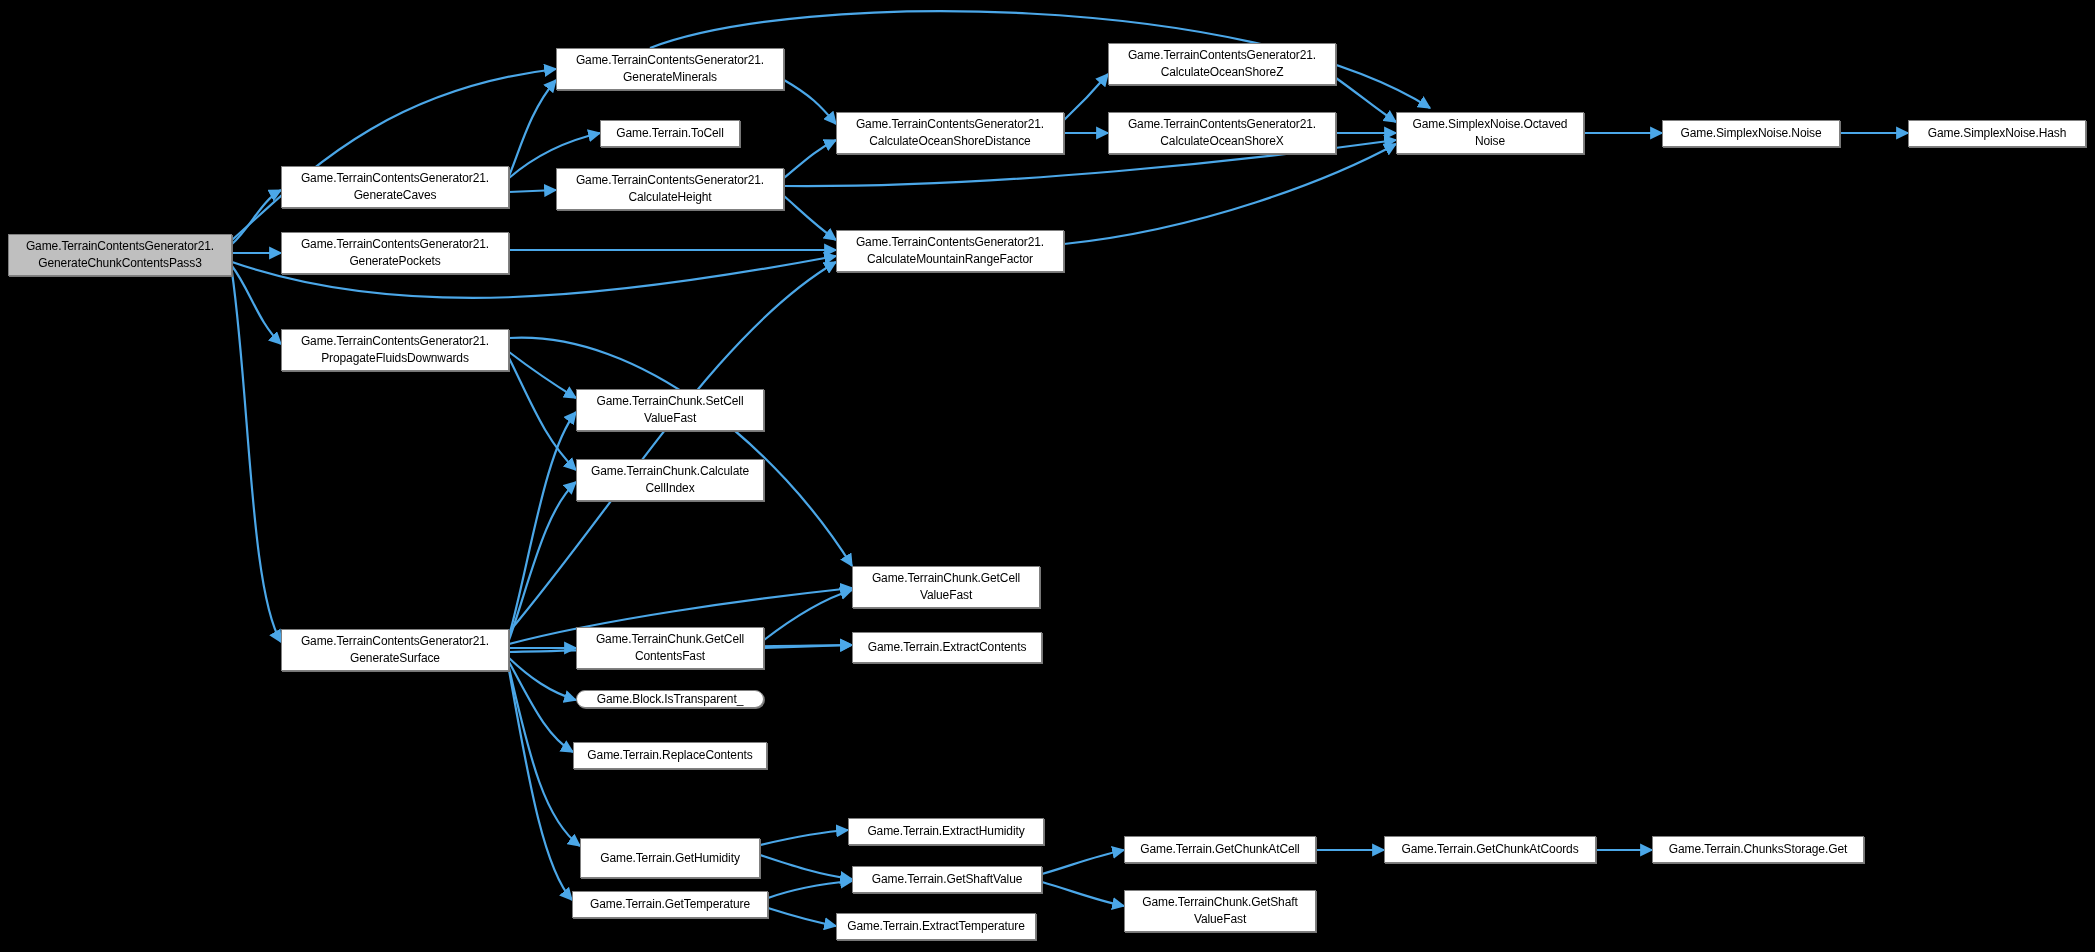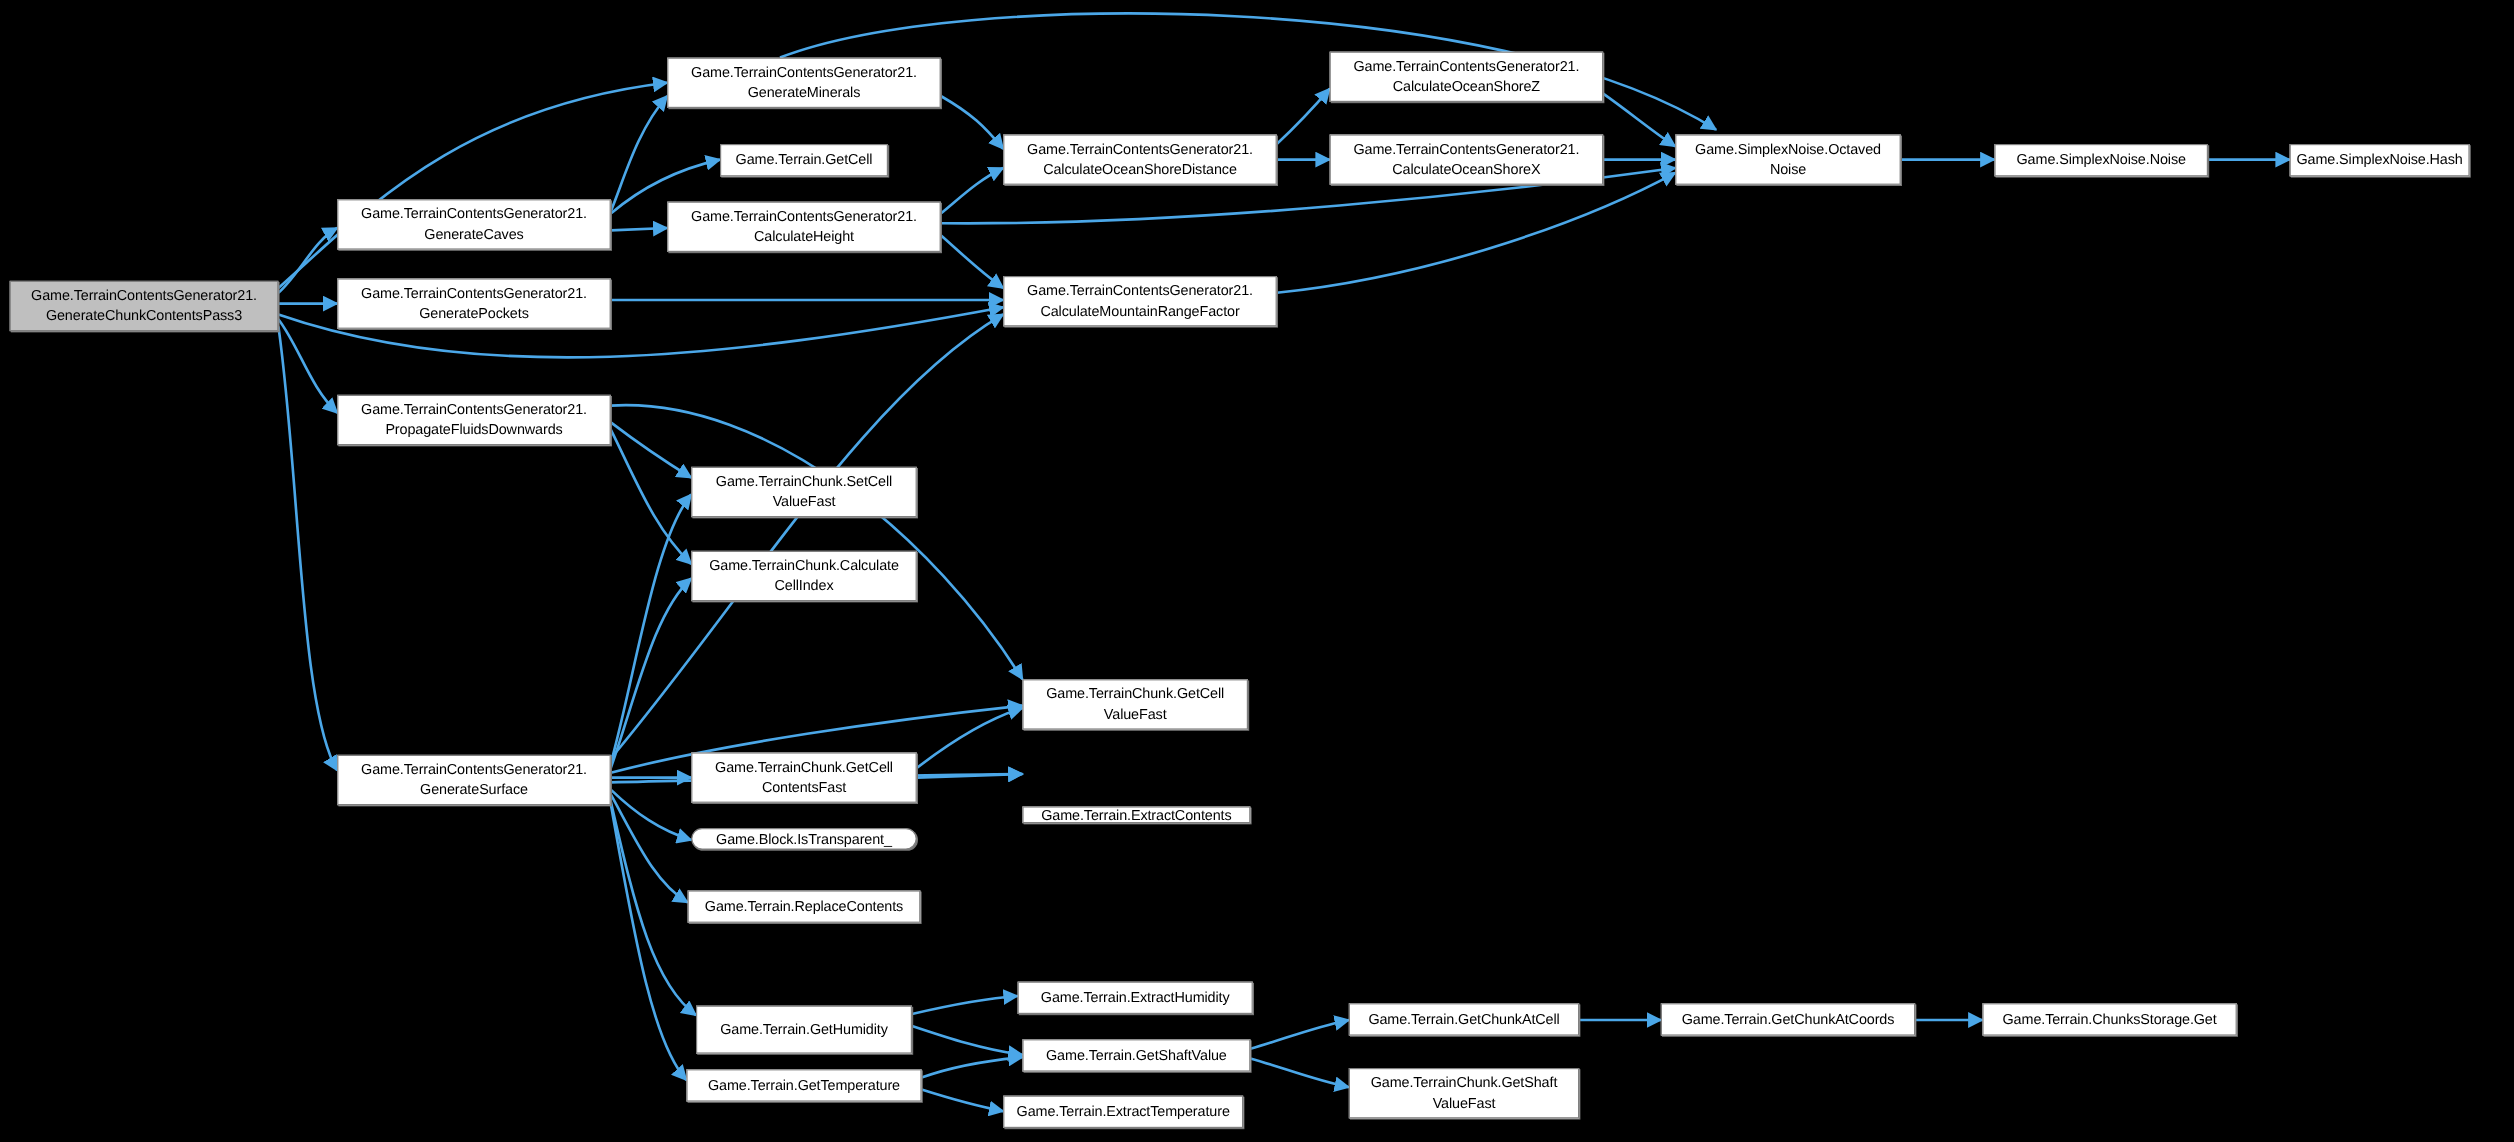--- a/index.html
+++ b/index.html
@@ -111,21 +111,21 @@
   <div id="node-layer">
       <div class="node root" style="left: 8px; top: 234px; width: 224px; height: 42px;">
         <span class="node-label">Game.TerrainContentsGenerator21.
 GenerateChunkContentsPass3</span>
       </div>
       <div class="node" style="left: 556px; top: 48px; width: 228px; height: 42px;">
         <span class="node-label">Game.TerrainContentsGenerator21.
 GenerateMinerals</span>
       </div>
       <div class="node" style="left: 600px; top: 120px; width: 140px; height: 27px;">
-        <span class="node-label">Game.Terrain.GetCell</span>
+        <span class="node-label">Game.Terrain.ToCell</span>
       </div>
       <div class="node" style="left: 281px; top: 166px; width: 228px; height: 42px;">
         <span class="node-label">Game.TerrainContentsGenerator21.
 GenerateCaves</span>
       </div>
       <div class="node" style="left: 556px; top: 168px; width: 228px; height: 42px;">
         <span class="node-label">Game.TerrainContentsGenerator21.
 CalculateHeight</span>
       </div>
       <div class="node" style="left: 281px; top: 232px; width: 228px; height: 42px;">
@@ -144,21 +144,21 @@
         <span class="node-label">Game.TerrainContentsGenerator21.
 CalculateOceanShoreX</span>
       </div>
       <div class="node" style="left: 1396px; top: 112px; width: 188px; height: 42px;">
         <span class="node-label">Game.SimplexNoise.Octaved
 Noise</span>
       </div>
       <div class="node" style="left: 1662px; top: 120px; width: 178px; height: 27px;">
         <span class="node-label">Game.SimplexNoise.Noise</span>
       </div>
-      <div class="node" style="left: 1908px; top: 120px; width: 150px; height: 27px;">
+      <div class="node" style="left: 1908px; top: 120px; width: 178px; height: 27px;">
         <span class="node-label">Game.SimplexNoise.Hash</span>
       </div>
       <div class="node" style="left: 836px; top: 230px; width: 228px; height: 42px;">
         <span class="node-label">Game.TerrainContentsGenerator21.
 CalculateMountainRangeFactor</span>
       </div>
       <div class="node" style="left: 281px; top: 329px; width: 228px; height: 42px;">
         <span class="node-label">Game.TerrainContentsGenerator21.
 PropagateFluidsDownwards</span>
       </div>
@@ -175,21 +175,21 @@
 ValueFast</span>
       </div>
       <div class="node" style="left: 281px; top: 629px; width: 228px; height: 42px;">
         <span class="node-label">Game.TerrainContentsGenerator21.
 GenerateSurface</span>
       </div>
       <div class="node" style="left: 576px; top: 627px; width: 188px; height: 42px;">
         <span class="node-label">Game.TerrainChunk.GetCell
 ContentsFast</span>
       </div>
-      <div class="node" style="left: 852px; top: 632px; width: 190px; height: 14px; margin-top: 40px;">
+      <div class="node" style="left: 852px; top: 632px; width: 190px; height: 31px;">
         <span class="node-label">Game.Terrain.ExtractContents</span>
       </div>
       <div class="node" style="left: 576px; top: 690px; width: 188px; height: 18px; border-radius: 11px;">
         <span class="node-label">Game.Block.IsTransparent_</span>
       </div>
       <div class="node" style="left: 573px; top: 742px; width: 194px; height: 27px;">
         <span class="node-label">Game.Terrain.ReplaceContents</span>
       </div>
       <div class="node" style="left: 580px; top: 838px; width: 180px; height: 40px;">
         <span class="node-label">Game.Terrain.GetHumidity</span>

